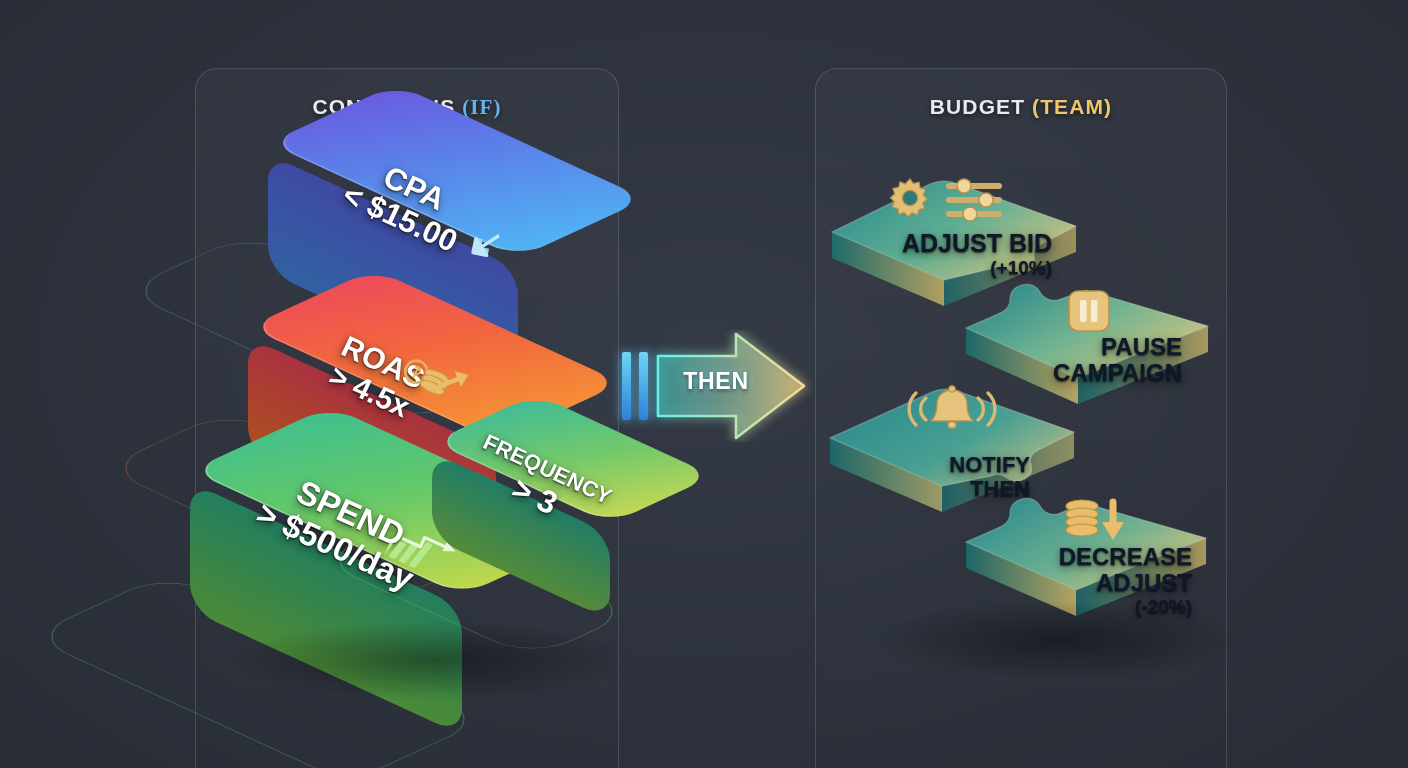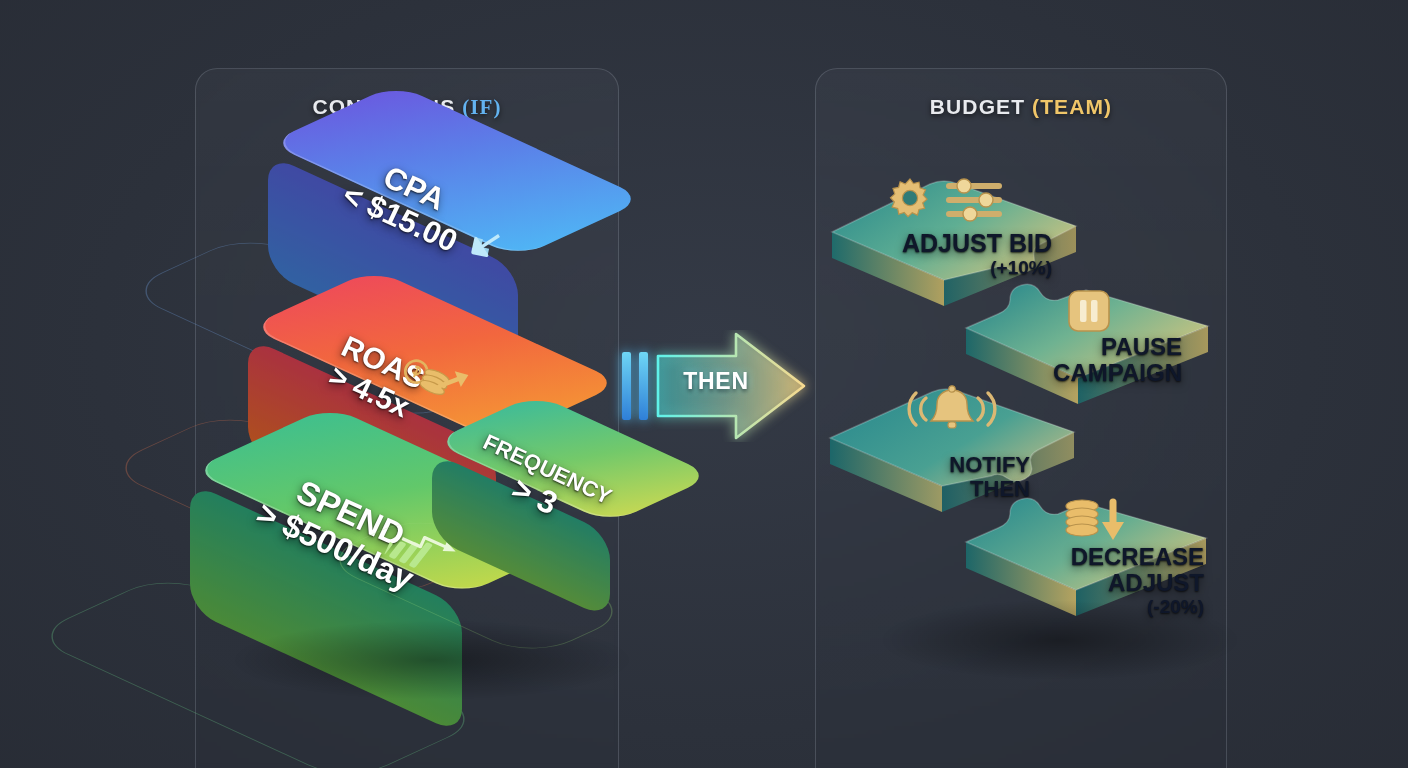--- a/index.html
+++ b/index.html
@@ -397,21 +397,21 @@
         <g fill="#e9bd6a" stroke="#b8924c" stroke-width="1.2">
           <ellipse cx="24" cy="12" rx="16" ry="6"></ellipse>
           <ellipse cx="24" cy="20" rx="16" ry="6"></ellipse>
           <ellipse cx="24" cy="28" rx="16" ry="6"></ellipse>
           <ellipse cx="24" cy="36" rx="16" ry="6"></ellipse>
         </g>
         <path d="M55 8 L55 30" stroke="#e9bd6a" stroke-width="7" stroke-linecap="round"></path>
         <path d="M44 28 L66 28 L55 46 Z" fill="#e9bd6a"></path>
       </svg>
     </div>
-    <div class="ptext" style="left:32px; top:58px; width:210px; font-size:24px;">
+    <div class="ptext" style="left:20px; top:58px; width:210px; font-size:24px;">
       <span>DECREASE</span><br>
       <span>ADJUST</span>
       <span class="sub">(-20%)</span>
     </div>
   </div>
 
   <div class="floor-shadow" style="left:232px; top:620px; width:400px; height:80px;"></div>
   <div class="floor-shadow" style="left:880px; top:600px; width:360px; height:80px;"></div>
 
 </div>

